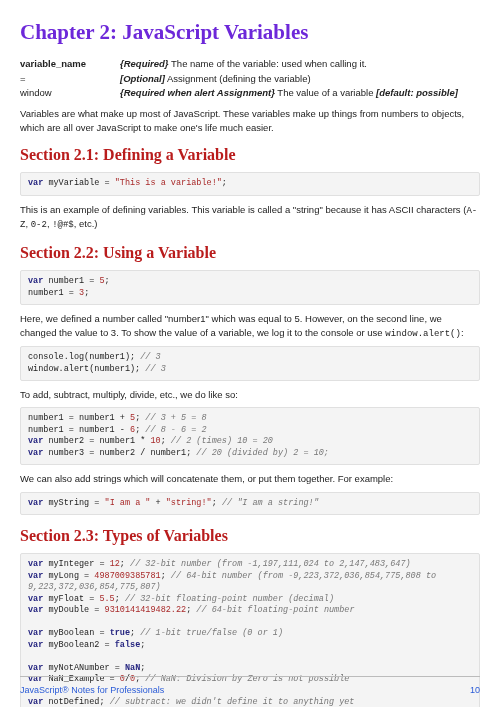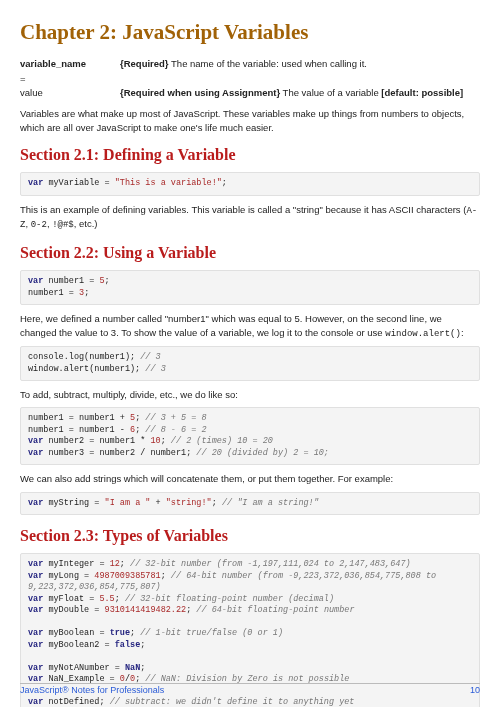--- a/index.html
+++ b/index.html
@@ -8,40 +8,40 @@
     font-size: 9.5px;
     color: #222;
     background: #fff;
     width: 500px;
     height: 707px;
     padding: 18px 20px 0 20px;
     position: relative;
     line-height: 1.4;
   }
   h1 {
-    color: #a16207;
+    color: #6d28d9;
     font-family: Georgia, "Times New Roman", serif;
     font-size: 21px;
     font-weight: bold;
     margin-bottom: 10px;
   }
   h2 {
     color: #b91c1c;
     font-family: Georgia, "Times New Roman", serif;
     font-size: 16px;
     font-weight: bold;
     margin-top: 10px;
     margin-bottom: 6px;
   }
   .param-table { margin-bottom: 8px; }
   .param-row { display: flex; margin-bottom: 1px; }
   .param-name { width: 100px; font-weight: bold; flex-shrink: 0; }
   .param-name.nb { font-weight: normal; }
   .param-desc { flex: 1; }
-  .param-desc b { font-weight: bold; }
+  .param-desc b { font-weight: bold; font-style: italic; }
   p { margin-bottom: 6px; }
   pre {
     background: #f4f4f4;
     border: 1px solid #e0e0e0;
     border-radius: 2px;
     padding: 5px 7px;
     font-family: "Courier New", monospace;
     font-size: 8.5px;
     line-height: 1.35;
     margin-bottom: 7px;
@@ -54,43 +54,44 @@
   }
   .kw { color: #262680; font-weight: bold; } 
   .num { color: #a82929; } 
   .cm { color: #777; font-style: italic; }
   .footer {
     position: absolute;
     bottom: 10px;
     left: 20px;
     right: 20px;
     border-top: 1px solid #bbb;
-    padding-top: 0;
+    padding-top: 7px;
     display: flex;
     justify-content: space-between;
     color: #2a5bd7;
     font-size: 9px;
   }
 </style>
 </head>
 <body>
 
 <h1>Chapter 2: JavaScript Variables</h1>
 
 <div class="param-table">
   <div class="param-row">
     <div class="param-name">variable_name</div>
     <div class="param-desc"><b>{Required}</b> The name of the variable: used when calling it.</div>
   </div>
   <div class="param-row">
     <div class="param-name nb">=</div>
+    <div class="param-desc"><b>[Optional]</b> Assignment (defining the variable)</div>
   </div>
   <div class="param-row">
-    <div class="param-name nb">value</div>
-    <div class="param-desc"><b>{Required when using Assignment}</b> The value of a variable <b>[default: possible]</b></div>
+    <div class="param-name nb">window</div>
+    <div class="param-desc"><b>{Required when alert Assignment}</b> The value of a variable <b>[default: possible]</b></div>
   </div>
 </div>
 
 <p>Variables are what make up most of JavaScript. These variables make up things from numbers to objects, which are all over JavaScript to make one's life much easier.</p>
 
 <h2>Section 2.1: Defining a Variable</h2>
 <pre><span class="kw">var</span> myVariable = <span class="num">"This is a variable!"</span>;</pre>
 <p>This is an example of defining variables. This variable is called a "string" because it has ASCII characters (<code class="inline">A-Z</code>, <code class="inline">0-2</code>, <code class="inline">!@#$</code>, etc.)</p>
 
 <h2>Section 2.2: Using a Variable</h2>

